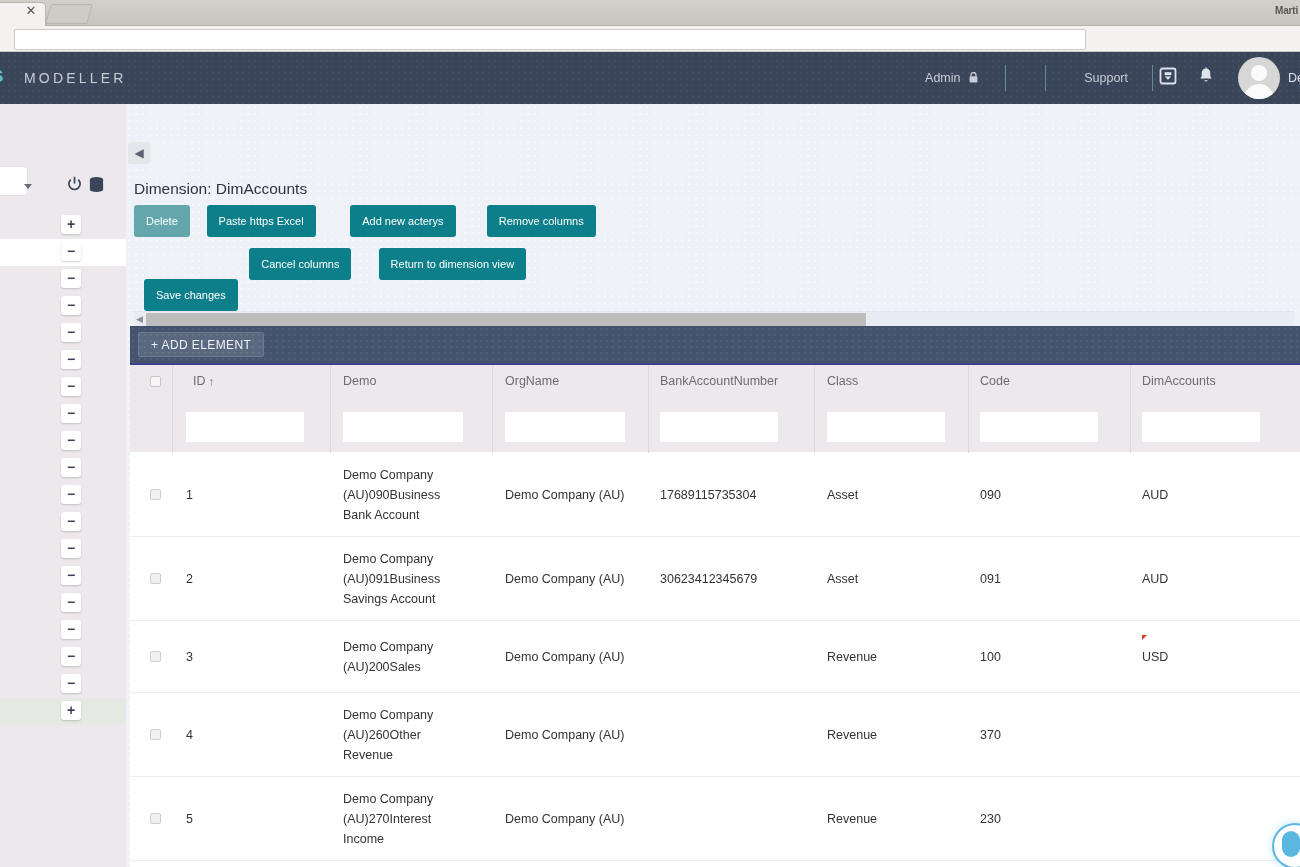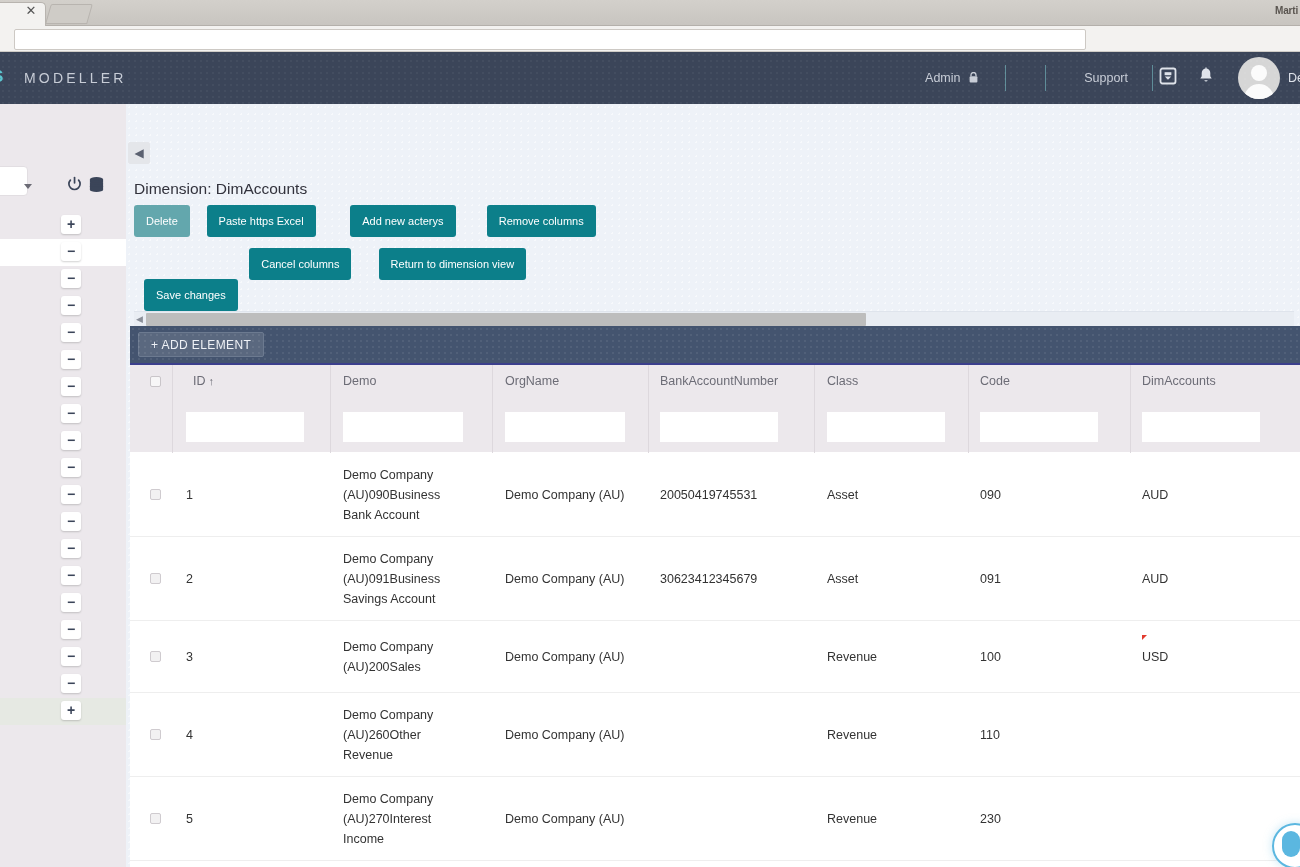--- a/index.html
+++ b/index.html
@@ -577,21 +577,21 @@
           <input class="filter-input" placeholder="" style="left: 1012px; width: 118px;">
         </div>
       <div class="rows" id="grid-rows">
           <div class="row" style="top: 0px; height: 84px;">
             <div class="row-check" style="top: 36px;"></div>
             <div class="cell" style="left: 56px; top: 32px; width: 126px;">1</div>
             <div class="cell" style="left: 213px; top: 12px; width: 128px;">Demo Company
 (AU)090Business
 Bank Account</div>
             <div class="cell" style="left: 375px; top: 32px; width: 128px;">Demo Company (AU)</div>
-            <div class="cell" style="left: 530px; top: 32px; width: 126px;">20050419745531</div>
+            <div class="cell" style="left: 530px; top: 32px; width: 126px;">17689115735304</div>
             <div class="cell" style="left: 697px; top: 32px; width: 126px;">Asset</div>
             <div class="cell" style="left: 850px; top: 32px; width: 126px;">090</div>
             <div class="cell" style="left: 1012px; top: 32px; width: 126px;">AUD</div>
           </div>
           <div class="row" style="top: 84px; height: 84px;">
             <div class="row-check" style="top: 36px;"></div>
             <div class="cell" style="left: 56px; top: 32px; width: 126px;">2</div>
             <div class="cell" style="left: 213px; top: 12px; width: 128px;">Demo Company
 (AU)091Business
 Savings Account</div>
@@ -613,21 +613,21 @@
             <div class="dirty-marker" style="left: 1012px; top: 14px;"></div>
           </div>
           <div class="row" style="top: 240px; height: 84px;">
             <div class="row-check" style="top: 36px;"></div>
             <div class="cell" style="left: 56px; top: 32px; width: 126px;">4</div>
             <div class="cell" style="left: 213px; top: 12px; width: 128px;">Demo Company
 (AU)260Other
 Revenue</div>
             <div class="cell" style="left: 375px; top: 32px; width: 128px;">Demo Company (AU)</div>
             <div class="cell" style="left: 697px; top: 32px; width: 126px;">Revenue</div>
-            <div class="cell" style="left: 850px; top: 32px; width: 126px;">110</div>
+            <div class="cell" style="left: 850px; top: 32px; width: 126px;">370</div>
           </div>
           <div class="row" style="top: 324px; height: 84px;">
             <div class="row-check" style="top: 36px;"></div>
             <div class="cell" style="left: 56px; top: 32px; width: 126px;">5</div>
             <div class="cell" style="left: 213px; top: 12px; width: 128px;">Demo Company
 (AU)270Interest
 Income</div>
             <div class="cell" style="left: 375px; top: 32px; width: 128px;">Demo Company (AU)</div>
             <div class="cell" style="left: 697px; top: 32px; width: 126px;">Revenue</div>
             <div class="cell" style="left: 850px; top: 32px; width: 126px;">230</div>

